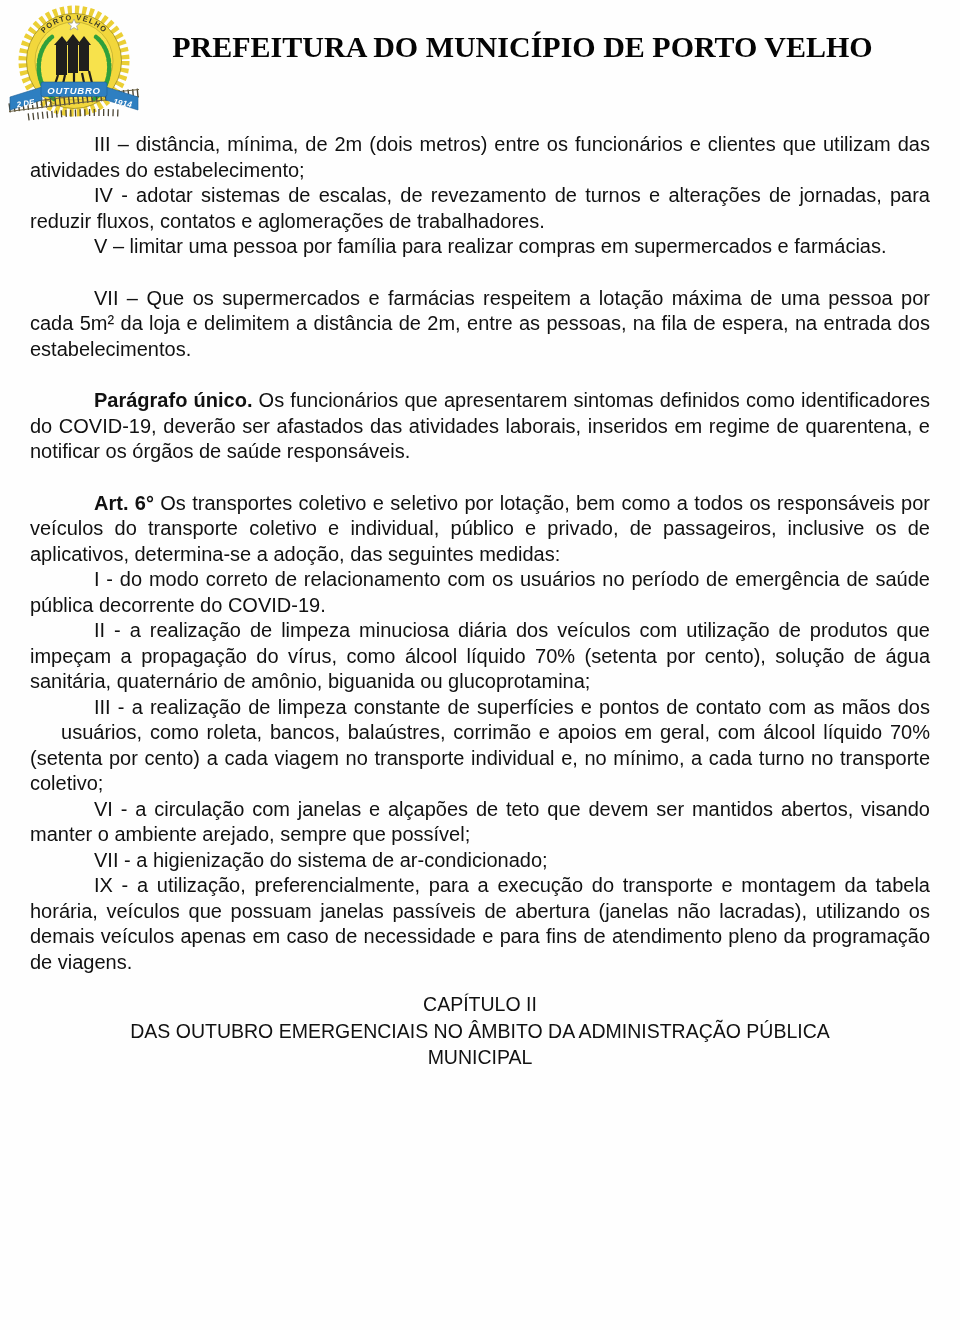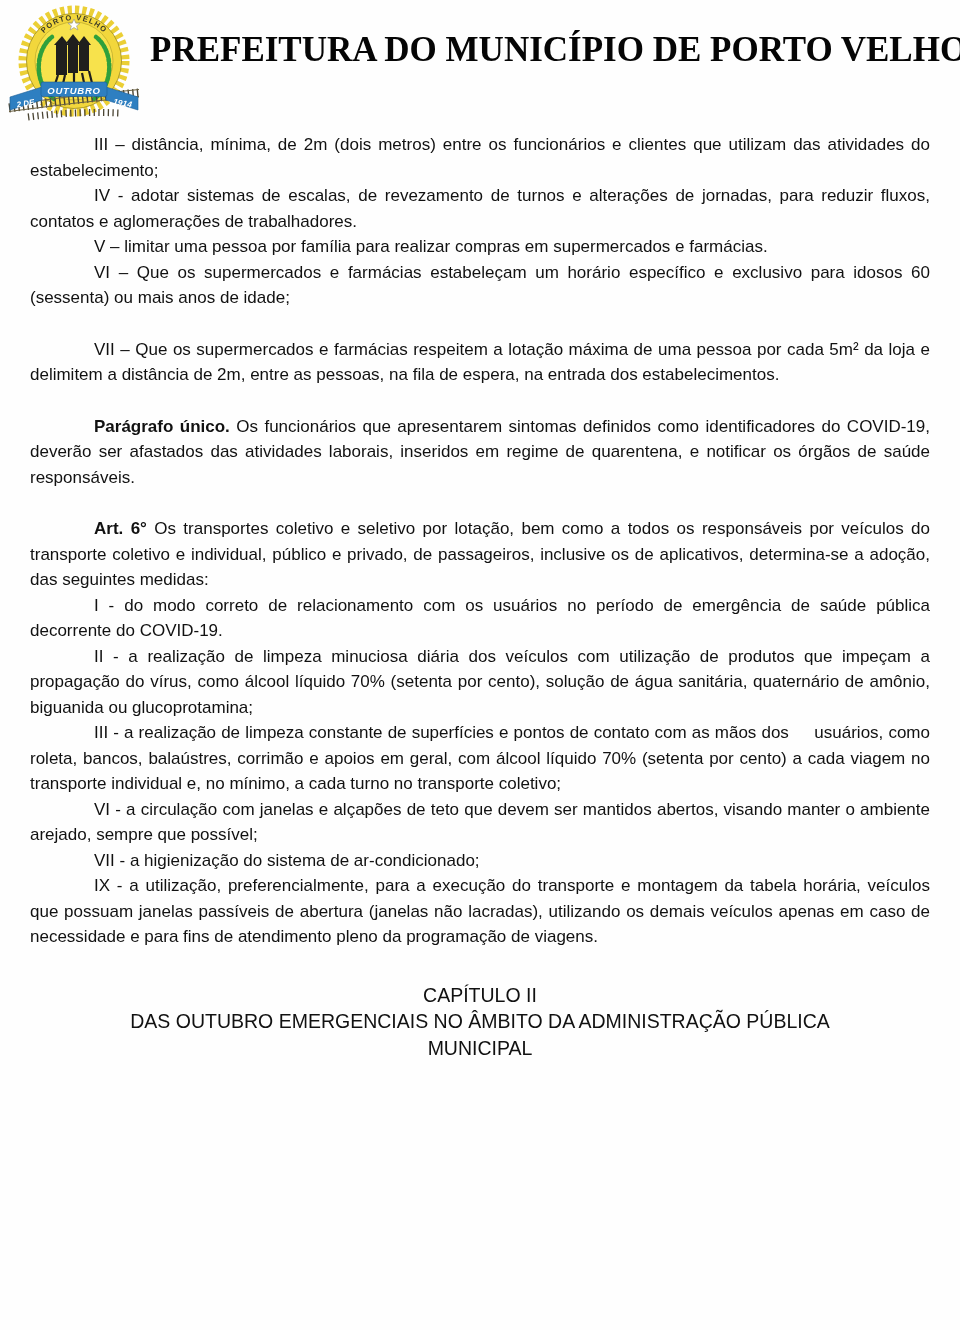--- a/index.html
+++ b/index.html
@@ -10,31 +10,31 @@
     color:#111;
     font-family:"Liberation Sans","DejaVu Sans",sans-serif;
     overflow:hidden;
   }
   .doc-header{position:relative;height:132px;}
   .crest{position:absolute;left:8px;top:3px;}
   .title{
     position:absolute;left:150px;top:30px;width:745px;
     margin:0;text-align:center;white-space:nowrap;
     font-family:"Liberation Serif","DejaVu Serif",serif;
-    font-weight:bold;font-size:35px;letter-spacing:0px;color:#050505;
+    font-weight:bold;font-size:30px;letter-spacing:0px;color:#050505;
   }
   .doc-body{
     margin:0 30px;
-    font-size:17px;line-height:25.5px;
+    font-size:20px;line-height:25.5px;
     text-align:justify;
   }
   .doc-body p{margin:0;text-indent:64px;}
   .doc-body p.gap{margin-top:26px;}
   .doc-footer{
-    margin-top:32px;
+    margin-top:16px;
     text-align:center;
     font-size:19.5px;line-height:26.5px;
   }
   .doc-footer div{margin:0;}
   b.lead{font-weight:bold;margin-top:24px;}
 </style>
 </head>
 <body>
 
 <div class="page">
@@ -96,21 +96,20 @@
       </g>
     </svg>
 
     <h1 class="title">PREFEITURA DO MUNICÍPIO DE PORTO VELHO</h1>
   </header>
 
   <main class="doc-body">
     <p><span>III – distância, mínima, de 2m (dois metros) entre os funcionários e clientes que utilizam das atividades do estabelecimento;</span></p>
     <p><span>IV - adotar sistemas de escalas, de revezamento de turnos e alterações de jornadas, para reduzir fluxos, contatos e aglomerações de trabalhadores.</span></p>
     <p><span>V – limitar uma pessoa por família para realizar compras em supermercados e farmácias.</span></p>
-    <p><span>VI – Que os supermercados e farmácias estabeleçam um horário específico e exclusivo para idosos 60 (sessenta) ou mais anos de idade;</span></p>
     <p class="gap"><span>VII – Que os supermercados e farmácias respeitem a lotação máxima de uma pessoa por cada 5m² da loja e delimitem a distância de 2m, entre as pessoas, na fila de espera, na entrada dos estabelecimentos.</span></p>
     <p class="gap"><b class="lead">Parágrafo único.</b><span> Os funcionários que apresentarem sintomas definidos como identificadores do COVID-19, deverão ser afastados das atividades laborais, inseridos em regime de quarentena, e notificar os órgãos de saúde responsáveis.</span></p>
     <p class="gap"><b class="lead">Art. 6°</b><span> Os transportes coletivo e seletivo por lotação, bem como a todos os responsáveis por veículos do transporte coletivo e individual, público e privado, de passageiros, inclusive os de aplicativos, determina-se a adoção, das seguintes medidas:</span></p>
     <p><span>I - do modo correto de relacionamento com os usuários no período de emergência de saúde pública decorrente do COVID-19.</span></p>
     <p><span>II - a realização de limpeza minuciosa diária dos veículos com utilização de produtos que impeçam a propagação do vírus, como álcool líquido 70% (setenta por cento), solução de água sanitária, quaternário de amônio, biguanida ou glucoprotamina;</span></p>
     <p><span>III - a realização de limpeza constante de superfícies e pontos de contato com as mãos dos &nbsp;&nbsp;&nbsp;&nbsp;usuários, como roleta, bancos, balaústres, corrimão e apoios em geral, com álcool líquido 70% (setenta por cento) a cada viagem no transporte individual e, no mínimo, a cada turno no transporte coletivo;</span></p>
     <p><span>VI - a circulação com janelas e alçapões de teto que devem ser mantidos abertos, visando manter o ambiente arejado, sempre que possível;</span></p>
     <p><span>VII - a higienização do sistema de ar-condicionado;</span></p>
     <p><span>IX - a utilização, preferencialmente, para a execução do transporte e montagem da tabela horária, veículos que possuam janelas passíveis de abertura (janelas não lacradas), utilizando os demais veículos apenas em caso de necessidade e para fins de atendimento pleno da programação de viagens.</span></p>
   </main>

